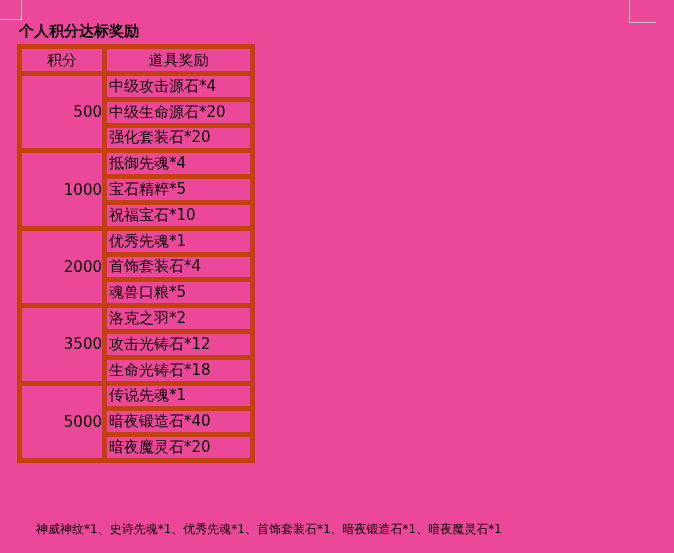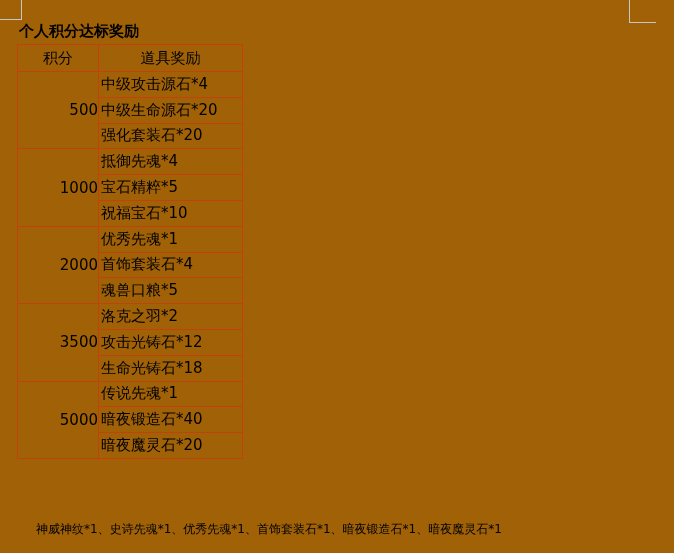--- a/index.html
+++ b/index.html
@@ -5,21 +5,21 @@
   html, body { margin: 0; padding: 0; }
   body {
     width: 674px; height: 553px;
     background: #ffffff;
     color: #000000;
     font-family: "DejaVu Sans", "Liberation Sans", sans-serif;
   }
   .page {
     position: relative;
     width: 674px; height: 553px;
-    background: #a16207;
+    background: #ec4899;
     overflow: hidden;
   }
   
   .corner { position: absolute; }
   .corner-top-left {
     left: 0; top: 0; width: 21px; height: 19px;
     border-right: 1px solid #c6c6c6;
     border-bottom: 1px solid #c6c6c6;
   }
   .corner-top-right {
@@ -37,21 +37,21 @@
   }
   .title-points { left: 19px; top: 23px; }
   .title-fireworks { left: 19px; top: 481px; }
   .rewards-table {
     position: absolute;
     left: 17px; top: 44px;
     border-collapse: collapse;
     table-layout: fixed;
   }
   .rewards-table th, .rewards-table td {
-    border: 1px solid #c2410c;
+    border: 5px solid #c2410c;
     font-size: 15px;
     font-weight: normal;
     padding: 0;
     overflow: hidden;
     white-space: nowrap;
   }
   .col-points { width: 80px; }
   .col-items  { width: 143px; }
   .rewards-table thead tr { height: 27px; }
   .rewards-table tbody tr { height: 25.8px; }

